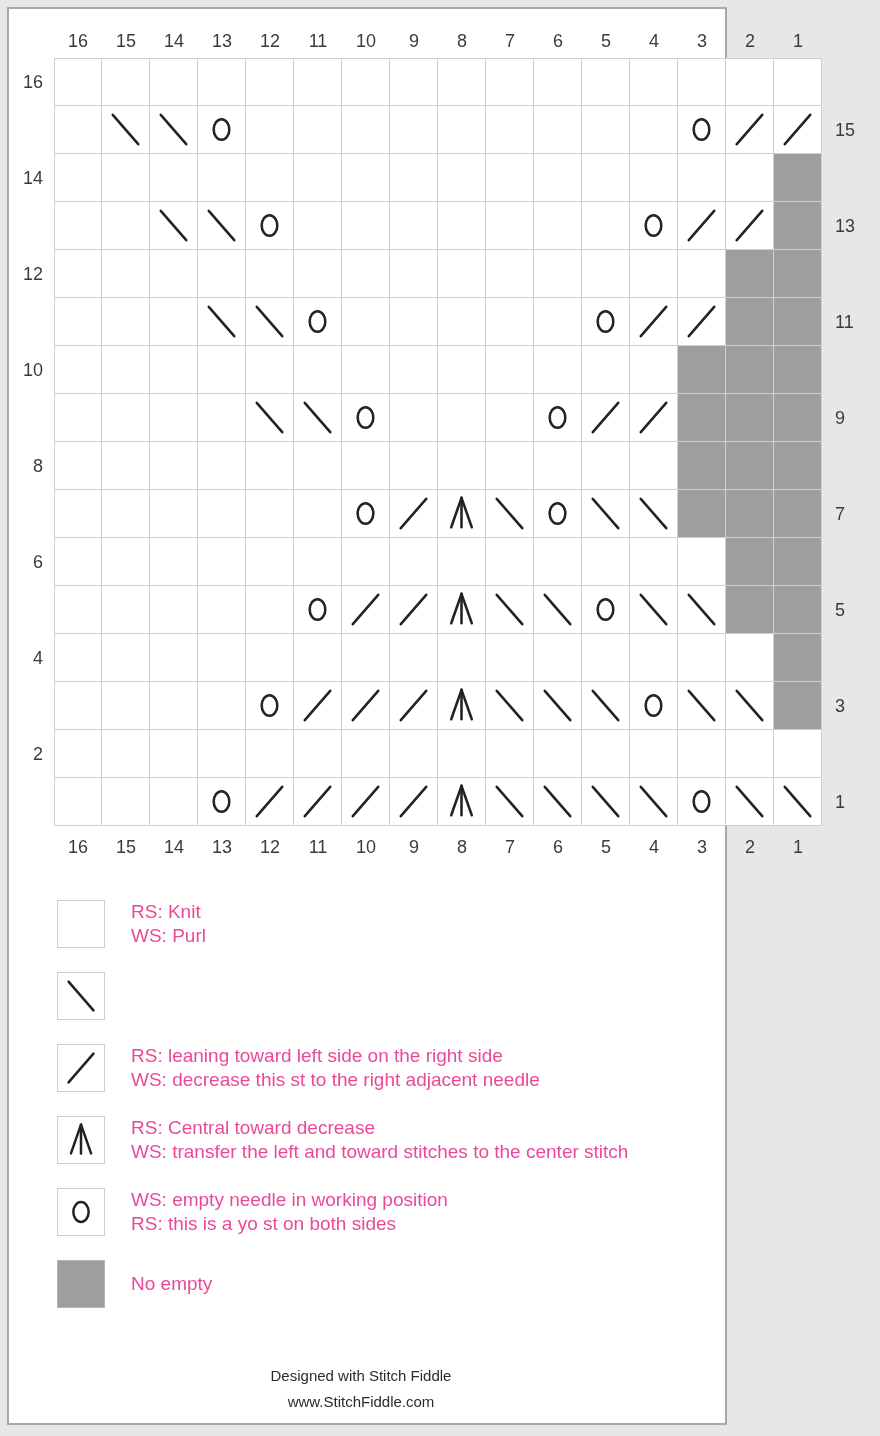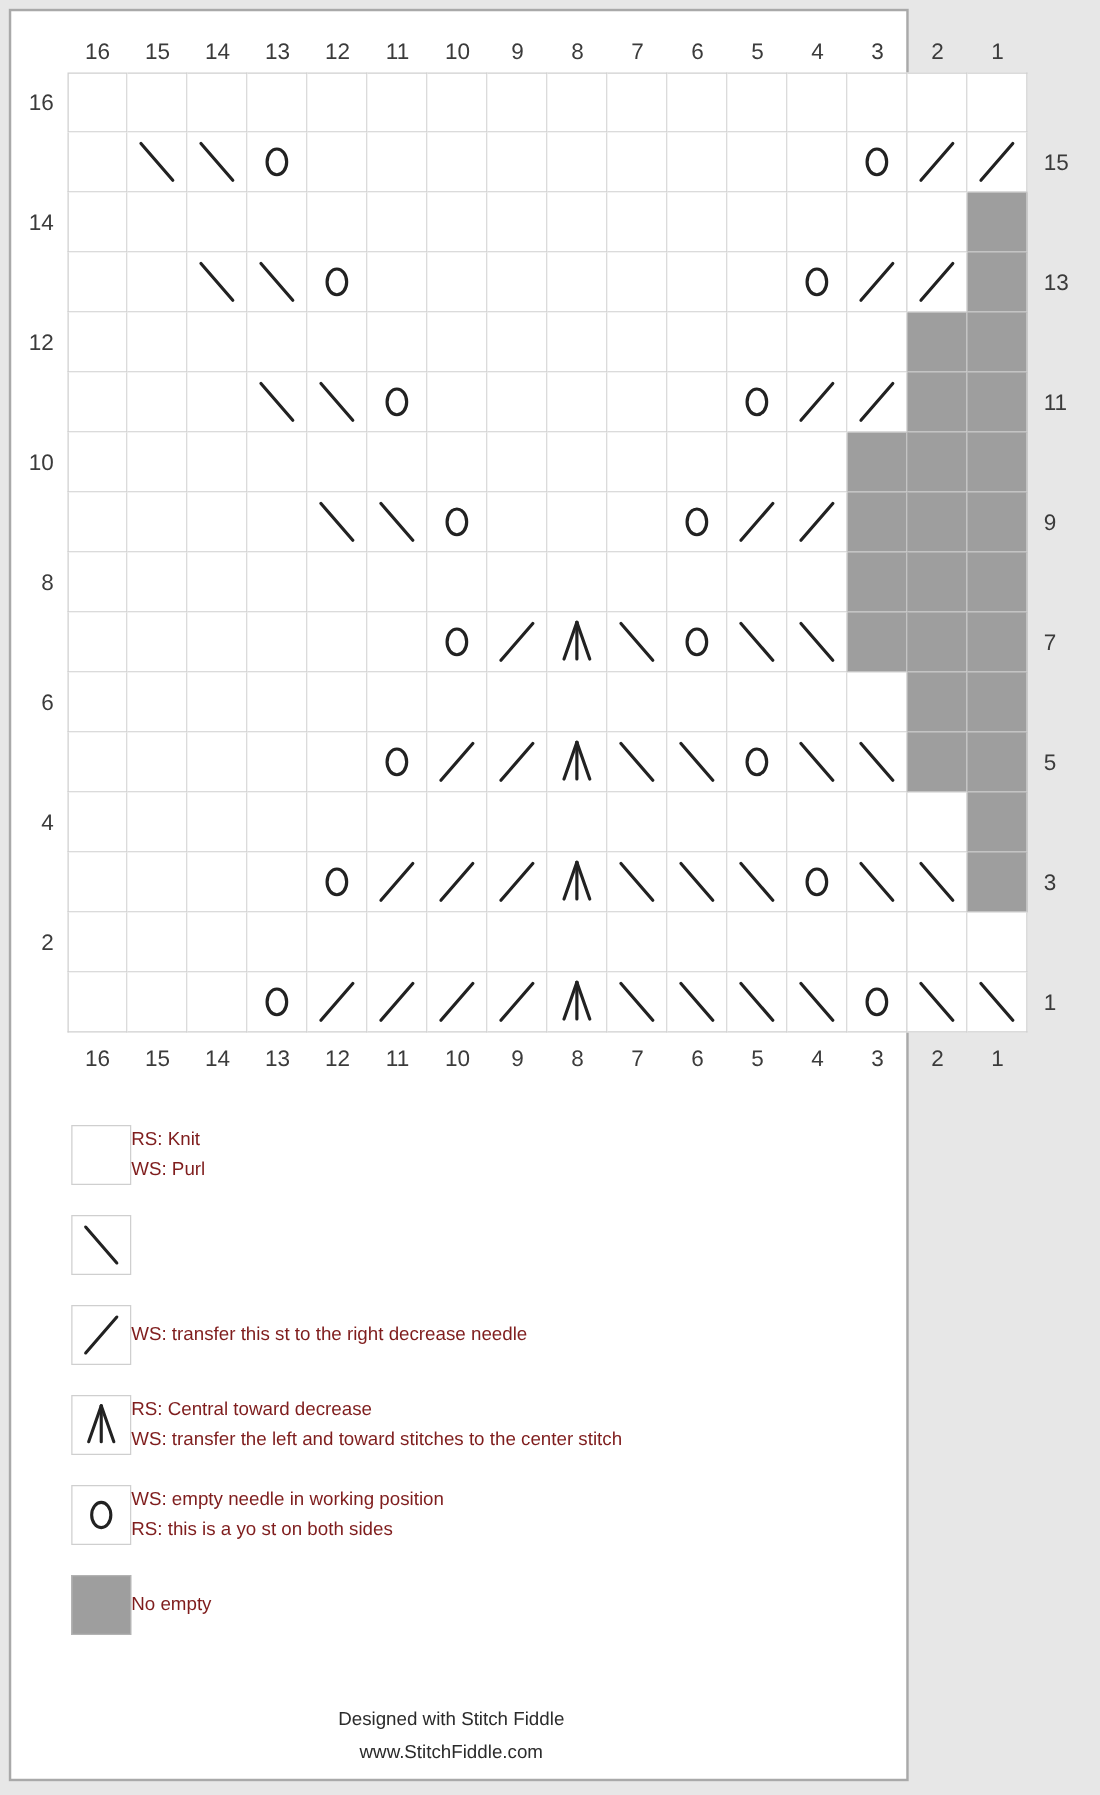--- a/index.html
+++ b/index.html
@@ -34,21 +34,21 @@
   .rowlabel-right{align-items:center;justify-content:flex-start;padding-left:13px;box-sizing:border-box;}
   
   .legend{position:absolute;left:48px;top:891px;}
   .legend-item{display:flex;align-items:center;margin-bottom:24px;}
   .legend-box{
     width:48px;height:48px;box-sizing:border-box;flex:none;
     border:1px solid #cfcfcf;background:#fff;
   }
   .legend-box.ns{background:#9e9e9e;border-color:#b3b3b3;}
   .legend-box svg{display:block;width:100%;height:100%;}
-  .legend-text{font-size:15px;line-height:24px;color:#7f1d1d;}
+  .legend-text{margin-left:26px;font-size:19px;line-height:24px;color:#ec4899;}
   
   .footer{
     position:absolute;left:0;right:12px;top:1354px;text-align:center;
     font-size:15px;line-height:26px;color:#2b2b2b;
   }
 </style>
 </head>
 <body>
 
 <div class="page">
@@ -657,21 +657,22 @@
           </svg>
         </div>
       </div>
       <div class="legend-item">
         <div class="legend-box">
           <svg viewBox="0 0 48 48">
             <line x1="37" y1="9" x2="11" y2="39" stroke="#222222" stroke-width="2.6" fill="none" stroke-linecap="round"></line>
           </svg>
         </div>
         <div class="legend-text">
-          <div>WS: transfer this st to the right decrease needle</div>
+          <div>RS: leaning toward left side on the right side</div>
+          <div>WS: decrease this st to the right adjacent needle</div>
         </div>
       </div>
       <div class="legend-item">
         <div class="legend-box">
           <svg viewBox="0 0 48 48">
             <line x1="24" y1="8" x2="24" y2="38" stroke="#222222" stroke-width="2.6" fill="none" stroke-linecap="round"></line>
             <line x1="24" y1="8" x2="13.5" y2="38" stroke="#222222" stroke-width="2.6" fill="none" stroke-linecap="round"></line>
             <line x1="24" y1="8" x2="34.5" y2="38" stroke="#222222" stroke-width="2.6" fill="none" stroke-linecap="round"></line>
           </svg>
         </div>

